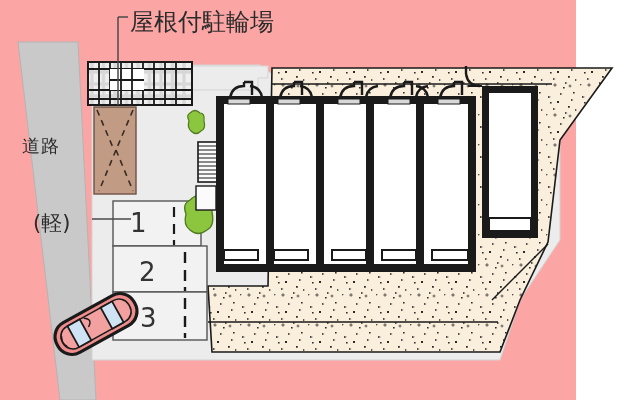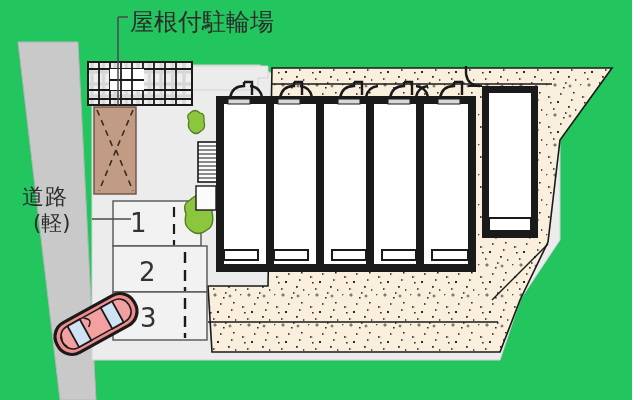--- a/index.html
+++ b/index.html
@@ -1,23 +1,23 @@
 <!DOCTYPE html>
 <html><head>
 <meta charset="utf-8">
 <style>
   html,body{margin:0;padding:0;background:#ffffff;}
   body{width:640px;height:400px;overflow:hidden;
        font-family:"DejaVu Sans","Liberation Sans",sans-serif;}
-  #plan{position:relative;width:632px;height:400px;background:#22c55e;}
+  #plan{position:relative;width:576px;height:400px;background:#fca5a5;}
   #plan svg{position:absolute;left:0;top:0;}
   .lbl{position:absolute;color:#2b2b2b;white-space:nowrap;
        font-family:"DejaVu Sans","Liberation Sans",sans-serif;}
   #title-label{left:130px;top:6px;font-size:24px;letter-spacing:0px;}
-  #road-label{left:22px;top:134px;font-size:22px;letter-spacing:1px;margin-top:48px;}
+  #road-label{left:22px;top:134px;font-size:18px;letter-spacing:1px;}
   #kei-label{left:33px;top:209px;font-size:21px;}
   .stall-num{font-size:26px;color:#333333;}
   #stall-1-num{left:130px;top:208px;}
   #stall-2-num{left:139px;top:257px;}
   #stall-3-num{left:140px;top:303px;}
 </style>
 </head>
 <body>
 
 <div id="plan">

